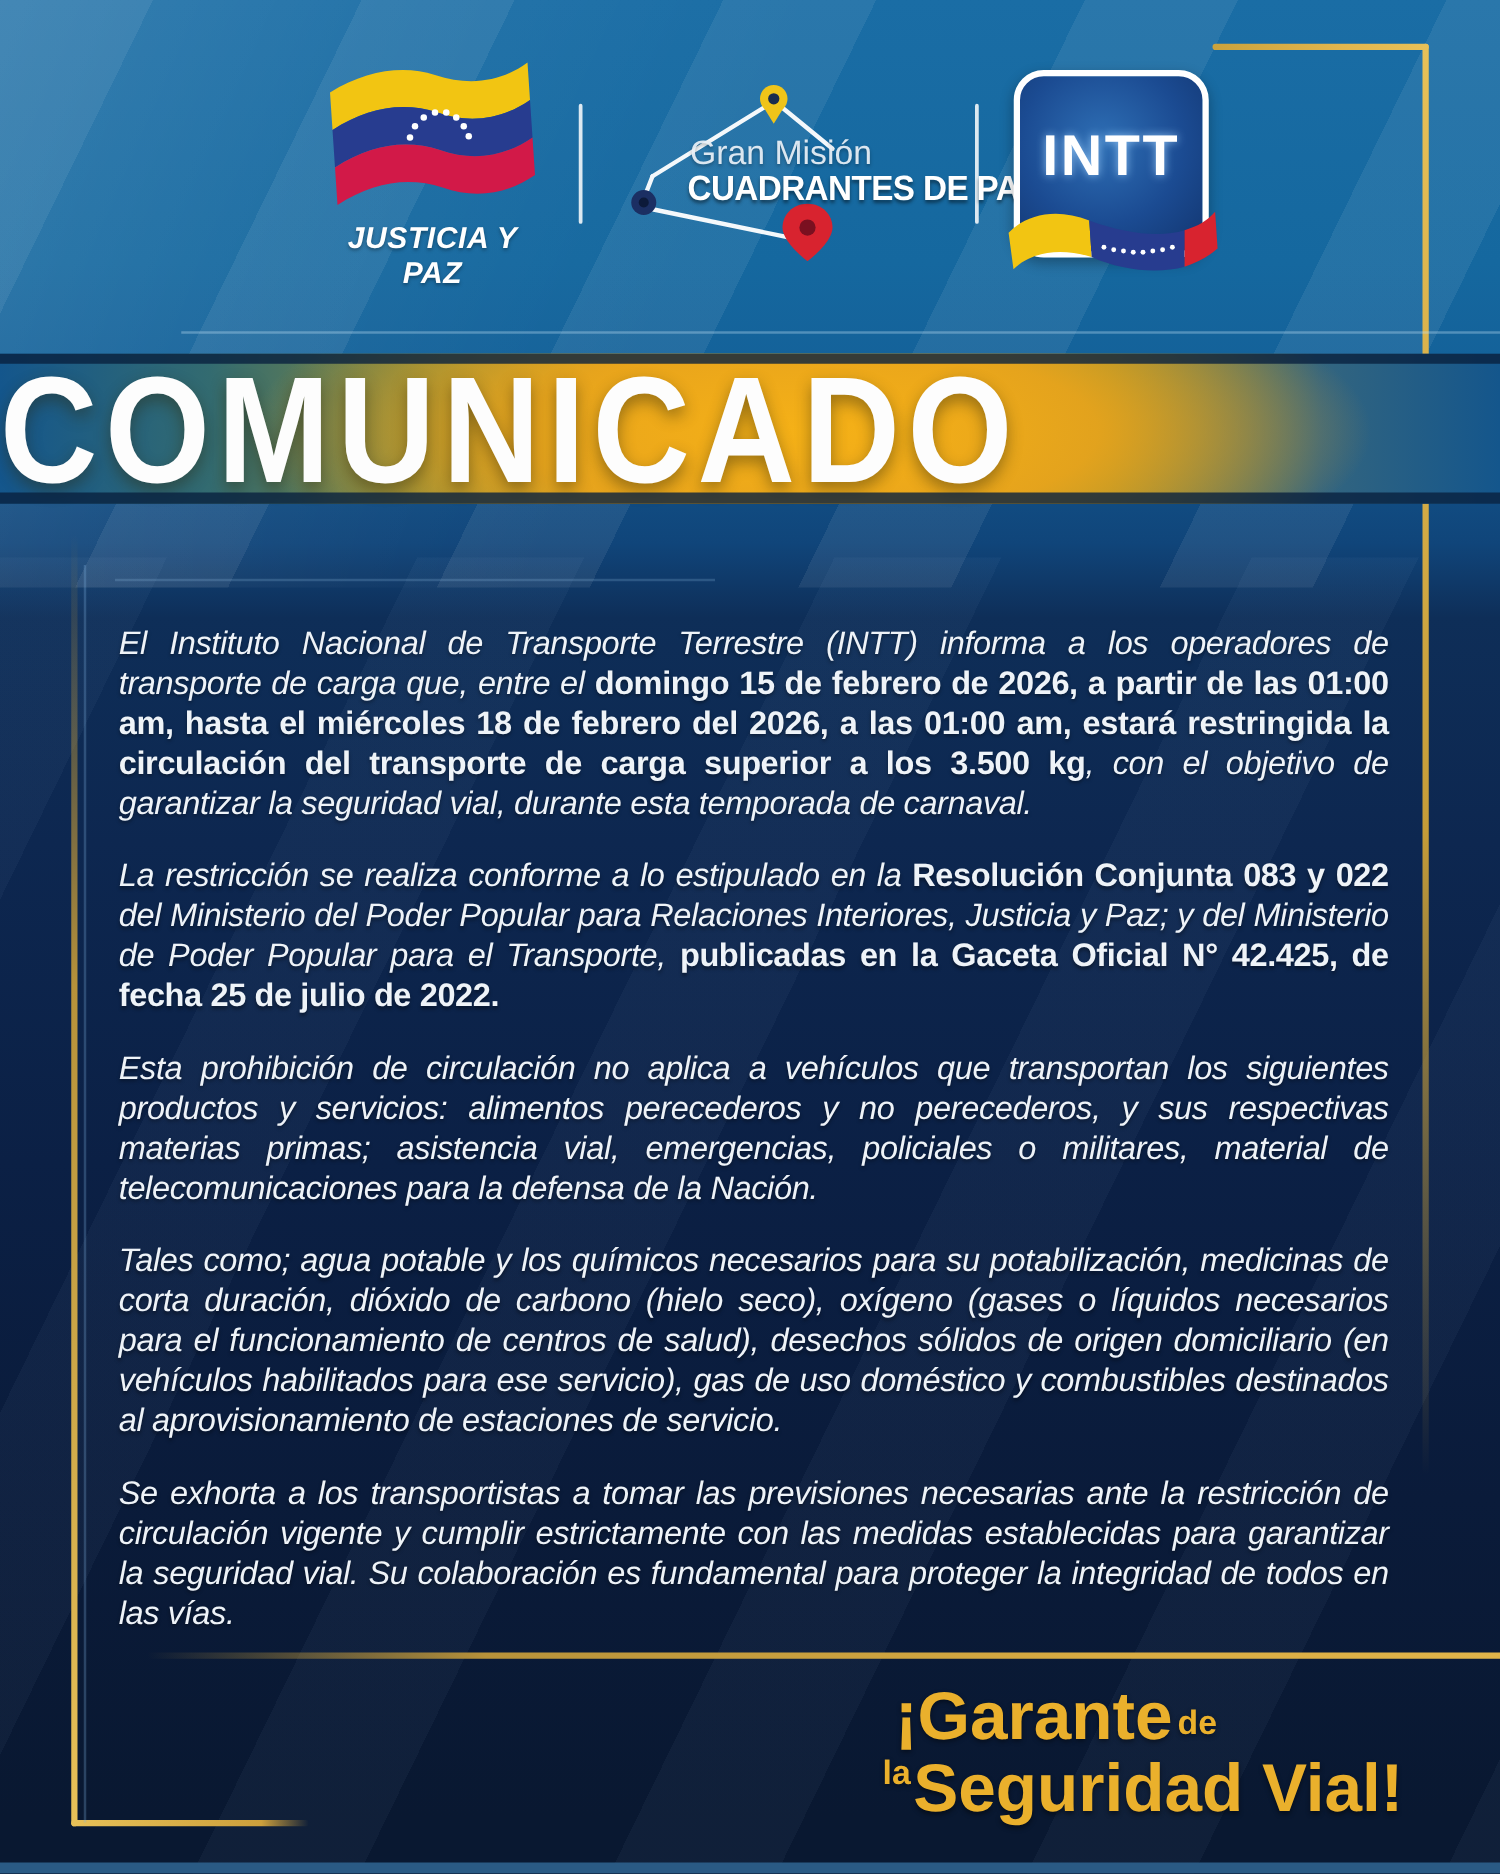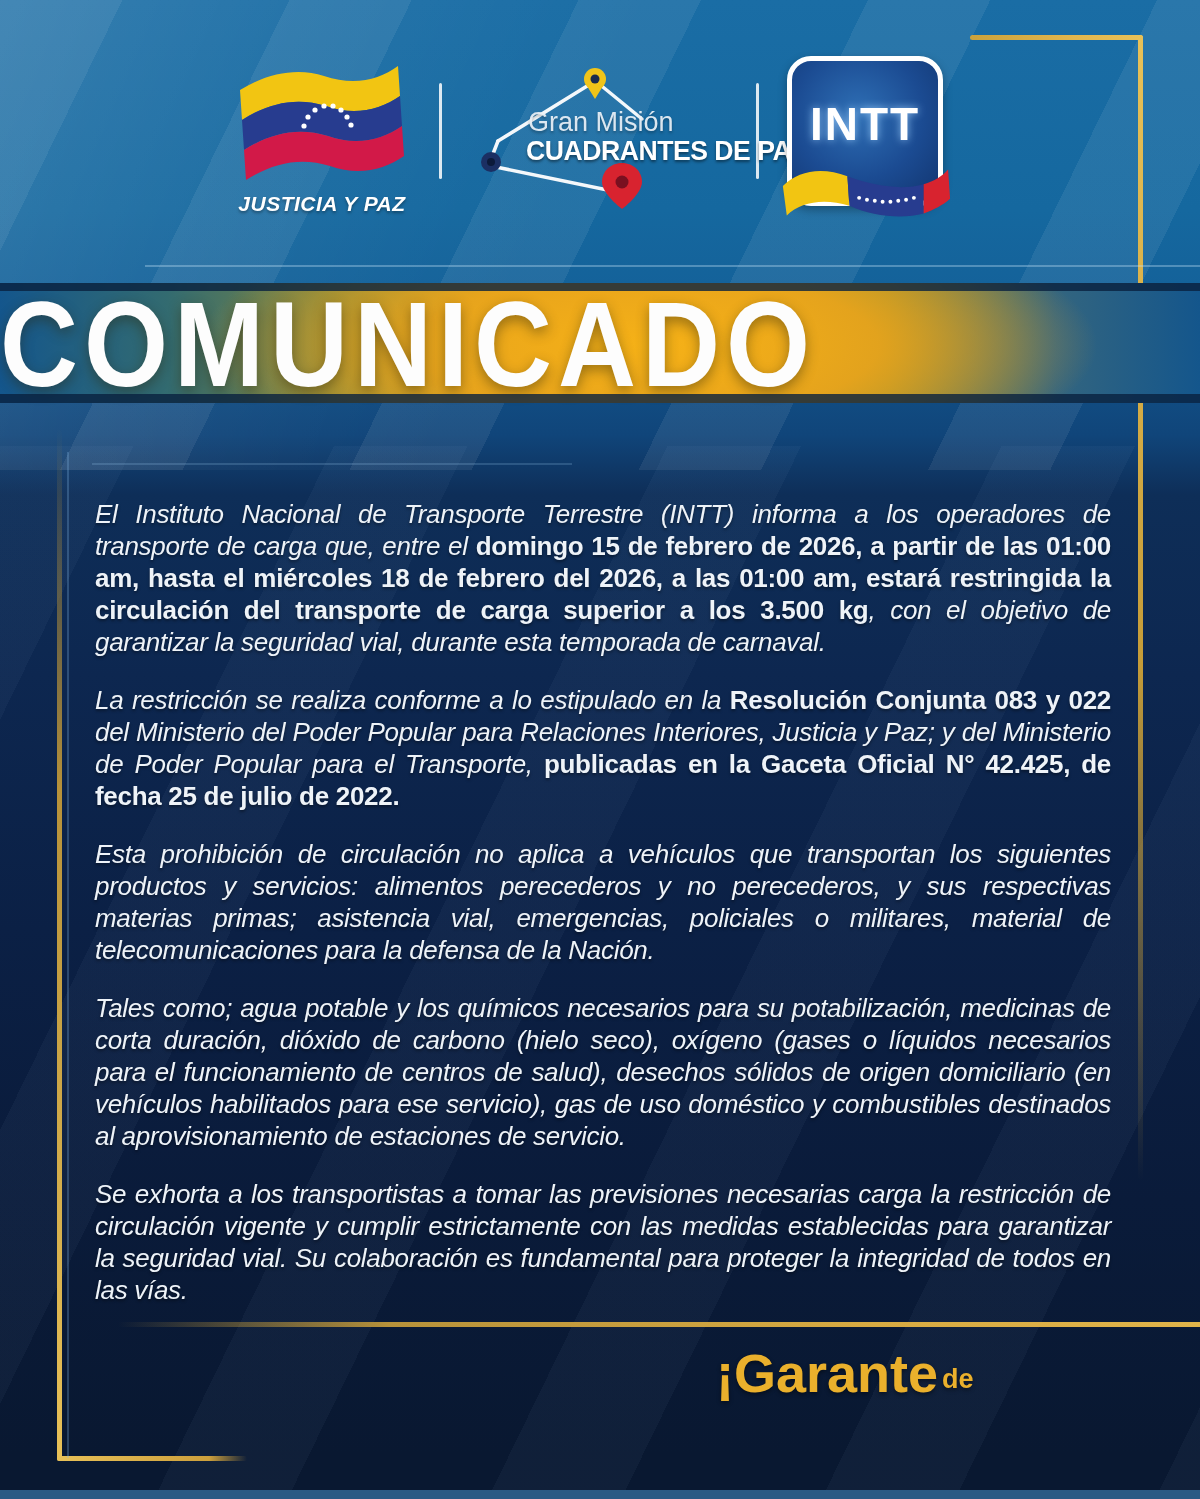--- a/index.html
+++ b/index.html
@@ -26,33 +26,33 @@
 
   
   .logos{
     position:absolute;left:0;top:48px;width:1200px;height:180px;
     display:flex;justify-content:center;align-items:center;gap:28px;
   }
   .logo-sep{width:3px;height:96px;background:rgba(255,255,255,.85);border-radius:2px;margin-top:-14px;}
   .logo-flag{width:178px;text-align:center;}
   .flag-caption{
     margin-top:2px;color:#fff;font-weight:700;font-style:italic;
-    font-size:21px;letter-spacing:.5px;text-shadow:0 2px 3px rgba(0,0,0,.35);
+    font-size:24px;letter-spacing:.5px;text-shadow:0 2px 3px rgba(0,0,0,.35);
   }
   .logo-mission{position:relative;width:258px;height:148px;margin-top:-6px;}
   .mission-l1{
     position:absolute;left:58px;top:46px;font-size:27px;font-weight:400;
     color:rgba(236,242,248,.92);text-shadow:0 2px 3px rgba(0,0,0,.3);text-align:center;
   }
   .mission-l2{
     position:absolute;left:56px;top:74px;font-size:28px;font-weight:700;
     color:#fff;letter-spacing:-.5px;transform:scaleX(.95);transform-origin:left;
     text-shadow:0 2px 3px rgba(0,0,0,.45);white-space:nowrap;
   }
-  .logo-intt{position:relative;width:132px;height:160px;margin-top:-4px;padding-left:48px;}
+  .logo-intt{position:relative;width:132px;height:160px;margin-top:-4px;}
   .intt-box{
     position:absolute;left:0;top:0;width:146px;height:140px;
     border:5px solid #fff;border-radius:24px;
     background:radial-gradient(circle at 45% 38%, #2e6fb5 0%, #1b4b92 55%, #12356f 100%);
     box-shadow:0 4px 10px rgba(0,0,0,.3);
     display:flex;align-items:center;justify-content:center;
   }
   .intt-text{
     color:#fff;font-size:46px;font-weight:700;letter-spacing:2px;margin-top:-14px;
     text-shadow:0 0 8px rgba(160,210,255,.8);
@@ -200,23 +200,26 @@
   <div class="banner">
     <h1 class="banner-title">COMUNICADO</h1>
   </div>
   <div class="line-below-banner"></div>
 
   <div class="content">
       <p class="para"><span class="run">El Instituto Nacional de Transporte Terrestre (INTT) informa a los operadores de transporte de carga que, entre el </span><span class="run bold-run">domingo 15 de febrero de 2026, a partir de las 01:00 am, hasta el miércoles 18 de febrero del 2026, a las 01:00 am, estará restringida la circulación del transporte de carga superior a los 3.500 kg</span><span class="run">, con el objetivo de garantizar la seguridad vial, durante esta temporada de carnaval.</span></p>
       <p class="para"><span class="run">La restricción se realiza conforme a lo estipulado en la </span><span class="run bold-run">Resolución Conjunta 083 y 022</span><span class="run"> del Ministerio del Poder Popular para Relaciones Interiores, Justicia y Paz; y del Ministerio de Poder Popular para el Transporte, </span><span class="run bold-run">publicadas en la Gaceta Oficial N° 42.425, de fecha 25 de julio de 2022.</span></p>
       <p class="para"><span class="run">Esta prohibición de circulación no aplica a vehículos que transportan los siguientes productos y servicios: alimentos perecederos y no perecederos, y sus respectivas materias primas; asistencia vial, emergencias, policiales o militares, material de telecomunicaciones para la defensa de la Nación.</span></p>
       <p class="para"><span class="run">Tales como; agua potable y los químicos necesarios para su potabilización, medicinas de corta duración, dióxido de carbono (hielo seco), oxígeno (gases o líquidos necesarios para el funcionamiento de centros de salud), desechos sólidos de origen domiciliario (en vehículos habilitados para ese servicio), gas de uso doméstico y combustibles destinados al aprovisionamiento de estaciones de servicio.</span></p>
-      <p class="para"><span class="run">Se exhorta a los transportistas a tomar las previsiones necesarias carga la restricción de circulación vigente y cumplir estrictamente con las medidas establecidas para garantizar la seguridad vial. Su colaboración es fundamental para proteger la integridad de todos en las vías.</span></p>
+      <p class="para"><span class="run">Se exhorta a los transportistas a tomar las previsiones necesarias ante la restricción de circulación vigente y cumplir estrictamente con las medidas establecidas para garantizar la seguridad vial. Su colaboración es fundamental para proteger la integridad de todos en las vías.</span></p>
     </div>
 
   <div class="tagline">
     <div class="tl-line1">
       <span class="tl-big">¡Garante</span><span class="tl-small">de</span>
     </div>
+    <div class="tl-line2">
+      <span class="tl-small">la</span><span class="tl-big">Seguridad Vial!</span>
+    </div>
   </div>
 
   <div class="bottom-strip"></div>
 </div>
 
 </body></html>

